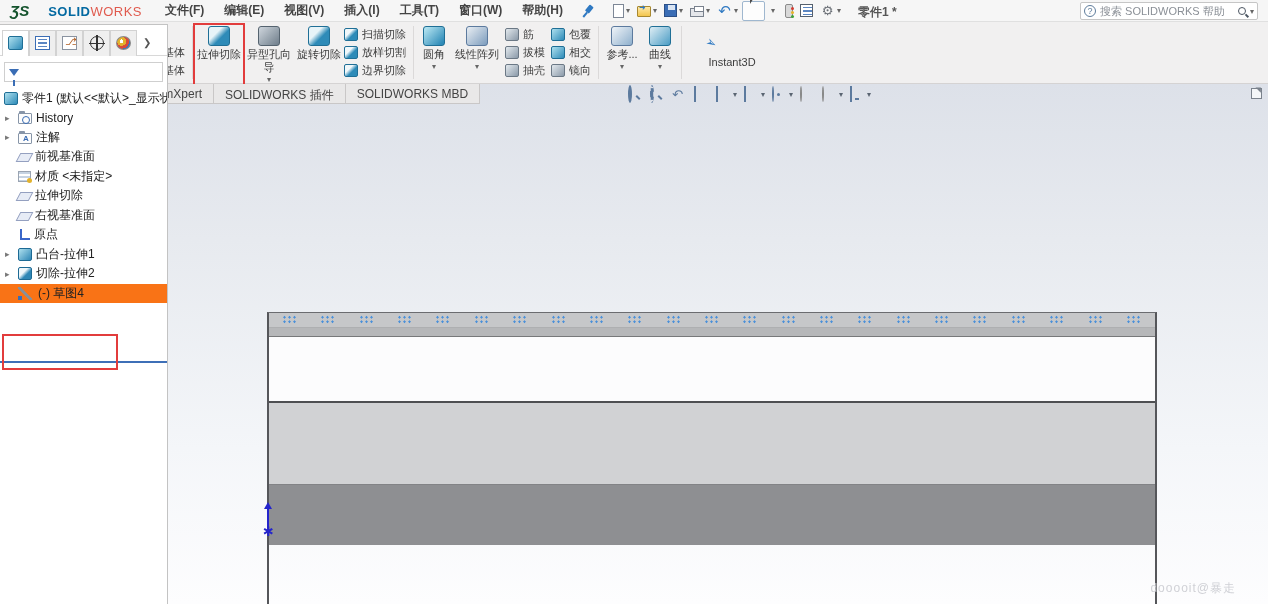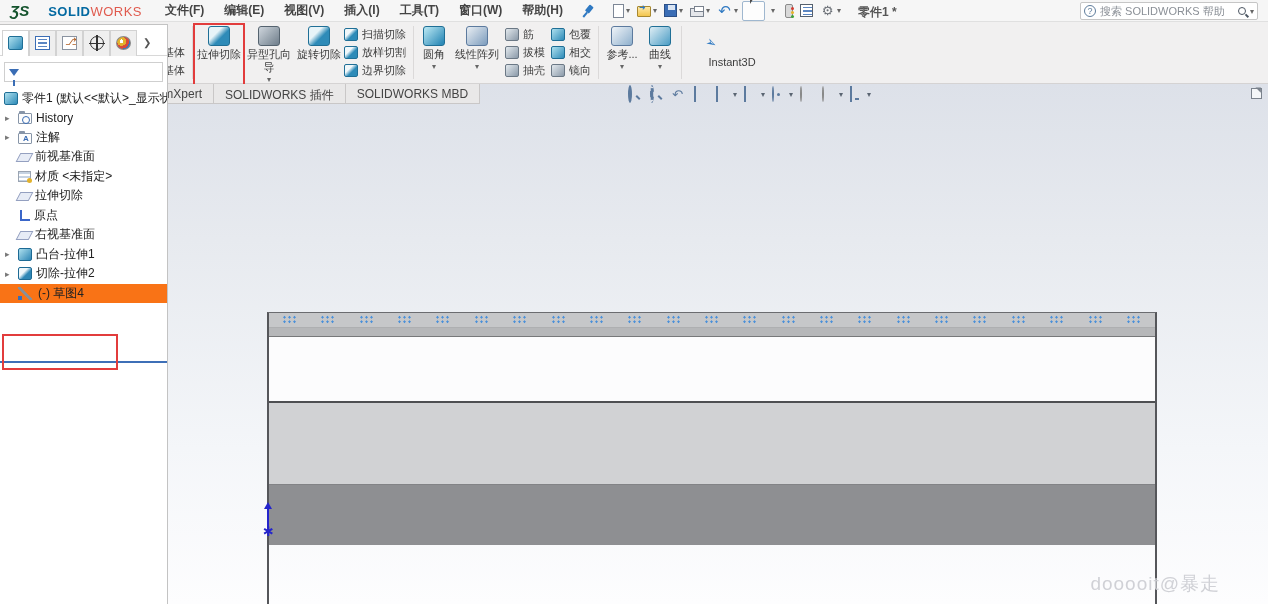--- a/index.html
+++ b/index.html
@@ -158,21 +158,21 @@
     background-image:radial-gradient(circle,#4a90d9 1.1px,transparent 1.35px);
     background-size:5px 4.5px; background-position:0 0; }
   .bandB { height:10px; background:#b6b7b9; border-top:1px solid #aeafb1; border-bottom:1px solid #77787a; }
   .bandC { height:66px; background:#fcfcfd; border-bottom:2px solid #4e4f52; }
   .bandD { height:82px; background:#d1d2d4; border-bottom:1px solid #828386; }
   .bandE { height:60px; background:#8e8f92; }
   .dim-arrow { position:absolute; left:262px; top:502px; width:12px; height:36px; z-index:7; }
   .dim-arrow .head { position:absolute; left:2px; top:0; width:0; height:0; border-left:4px solid transparent; border-right:4px solid transparent; border-bottom:7px solid #2424cc; }
   .dim-arrow .line { position:absolute; left:5px; top:6px; width:2px; height:20px; background:#2424cc; }
   .dim-arrow .star { position:absolute; left:1px; top:22px; color:#2424cc; font-size:13px; font-weight:bold; }
-  .watermark { position:absolute; right:48px; bottom:7px; font-size:19px; letter-spacing:1px;
+  .watermark { position:absolute; right:32px; bottom:7px; font-size:12px; letter-spacing:1px;
     color:rgba(205,207,212,0.95); z-index:20; }
 </style>
 </head>
 <body>
 
 <div id="app">
 
   <div class="titlebar">
     <div class="logo">
       <span class="mark">ƷS</span>
@@ -477,26 +477,26 @@
       </div>
       <div class="tree-row child">
         <span class="ti ti-material"></span>
         <span class="tl">材质 &lt;未指定&gt;</span>
       </div>
       <div class="tree-row child">
         <span class="ti ti-plane"></span>
         <span class="tl">拉伸切除</span>
       </div>
       <div class="tree-row child">
+        <span class="ti ti-plane"></span>
+        <span class="tl">右视基准面</span>
+      </div>
+      <div class="tree-row child">
         <span class="ti ti-origin"></span>
         <span class="tl">原点</span>
-      </div>
-      <div class="tree-row child">
-        <span class="ti ti-plane"></span>
-        <span class="tl">右视基准面</span>
       </div>
       <div class="tree-row child">
         <span class="tw">▸</span>
         <span class="ti ti-boss"></span>
         <span class="tl">凸台-拉伸1</span>
       </div>
       <div class="tree-row child">
         <span class="tw">▸</span>
         <span class="ti ti-cut"></span>
         <span class="tl">切除-拉伸2</span>

